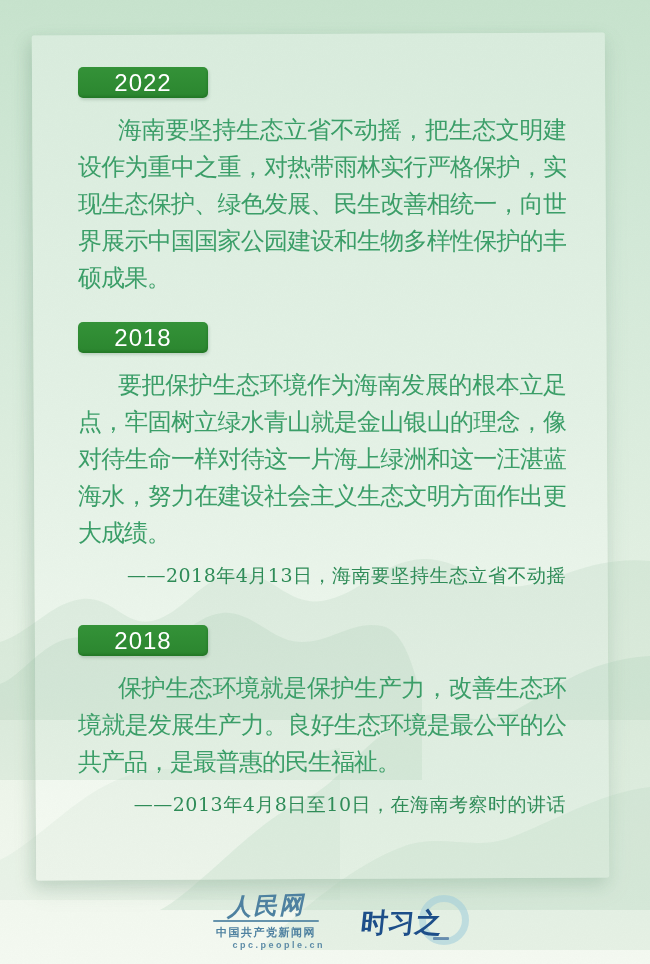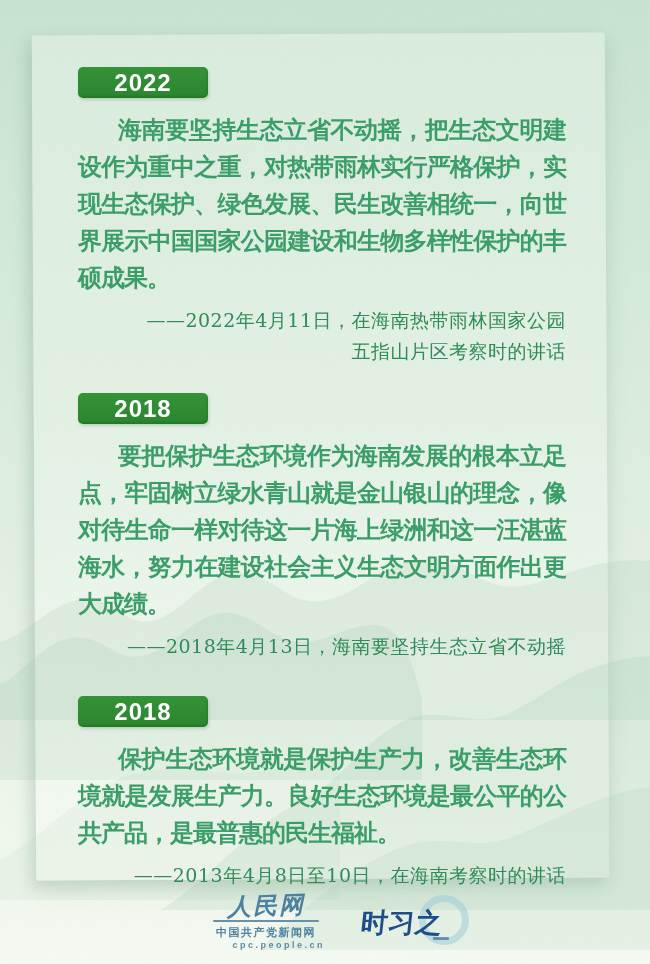--- a/index.html
+++ b/index.html
@@ -16,25 +16,25 @@
     transform:rotate(-0.3deg);
     box-shadow:-4px 6px 14px rgba(110,150,125,0.22), 0 10px 22px rgba(110,150,125,0.18);
     z-index:1;
   }
   .mountains { position:absolute; left:0; top:0; width:650px; height:964px; z-index:2; pointer-events:none; }
   .noise { position:absolute; left:0; top:0; width:650px; height:964px; z-index:4; pointer-events:none; opacity:.5; }
   .content { position:absolute; left:34px; top:34px; width:573px; padding:33px 41px 0 44px; z-index:5; }
   .badge {
     display:inline-block; width:130px; height:31px; line-height:31px; text-align:center;
     background:linear-gradient(180deg,#349238 0%, #2b862f 100%);
-    color:#ffffff; font-size:24px; font-weight:bold; letter-spacing:1px;
+    color:#ffffff; font-size:24px; font-weight:normal; letter-spacing:1px;
     border-radius:5px; box-shadow:inset -1px -2px 2px rgba(0,60,0,0.18), 1px 2px 3px rgba(80,120,90,0.25);
   }
   .quote {
-    margin:13px 0 9px; font-size:24px; font-weight:bold; color:#3b9e68;
+    margin:13px 0 9px; font-size:24px; font-weight:normal; color:#3b9e68;
     line-height:37px; letter-spacing:-1px; text-indent:40px;
     text-align:justify; text-justify:inter-ideograph;
   }
   .attr {
     text-align:right; font-family:"DejaVu Serif", serif;
     font-size:19px; color:#2f8c58; line-height:31px; letter-spacing:0.5px;
   }
   .section-1 { margin-bottom:26px; }
   .section-2 { margin-bottom:34px; }
   .footer {
@@ -75,24 +75,20 @@
   <path d="M0,860 C40,840 80,790 130,775 C180,760 220,780 270,770 C300,764 320,750 340,748 L340,900 L0,900 Z" fill="#aacfb6" opacity="0.12"></path>
 </svg>
 
 <div class="content">
 
   <div class="section-1">
     <div class="badge">
       <span>2022</span>
     </div>
     <p class="quote">海南要坚持生态立省不动摇，把生态文明建设作为重中之重，对热带雨林实行严格保护，实现生态保护、绿色发展、民生改善相统一，向世界展示中国国家公园建设和生物多样性保护的丰硕成果。</p>
-    <div class="attr">
-      <div>——2022年4月11日，在海南热带雨林国家公园</div>
-      <div>五指山片区考察时的讲话</div>
-    </div>
   </div>
 
   <div class="section-2">
     <div class="badge">
       <span>2018</span>
     </div>
     <p class="quote">要把保护生态环境作为海南发展的根本立足点，牢固树立绿水青山就是金山银山的理念，像对待生命一样对待这一片海上绿洲和这一汪湛蓝海水，努力在建设社会主义生态文明方面作出更大成绩。</p>
     <div class="attr">
       <div>——2018年4月13日，海南要坚持生态立省不动摇</div>
     </div>

